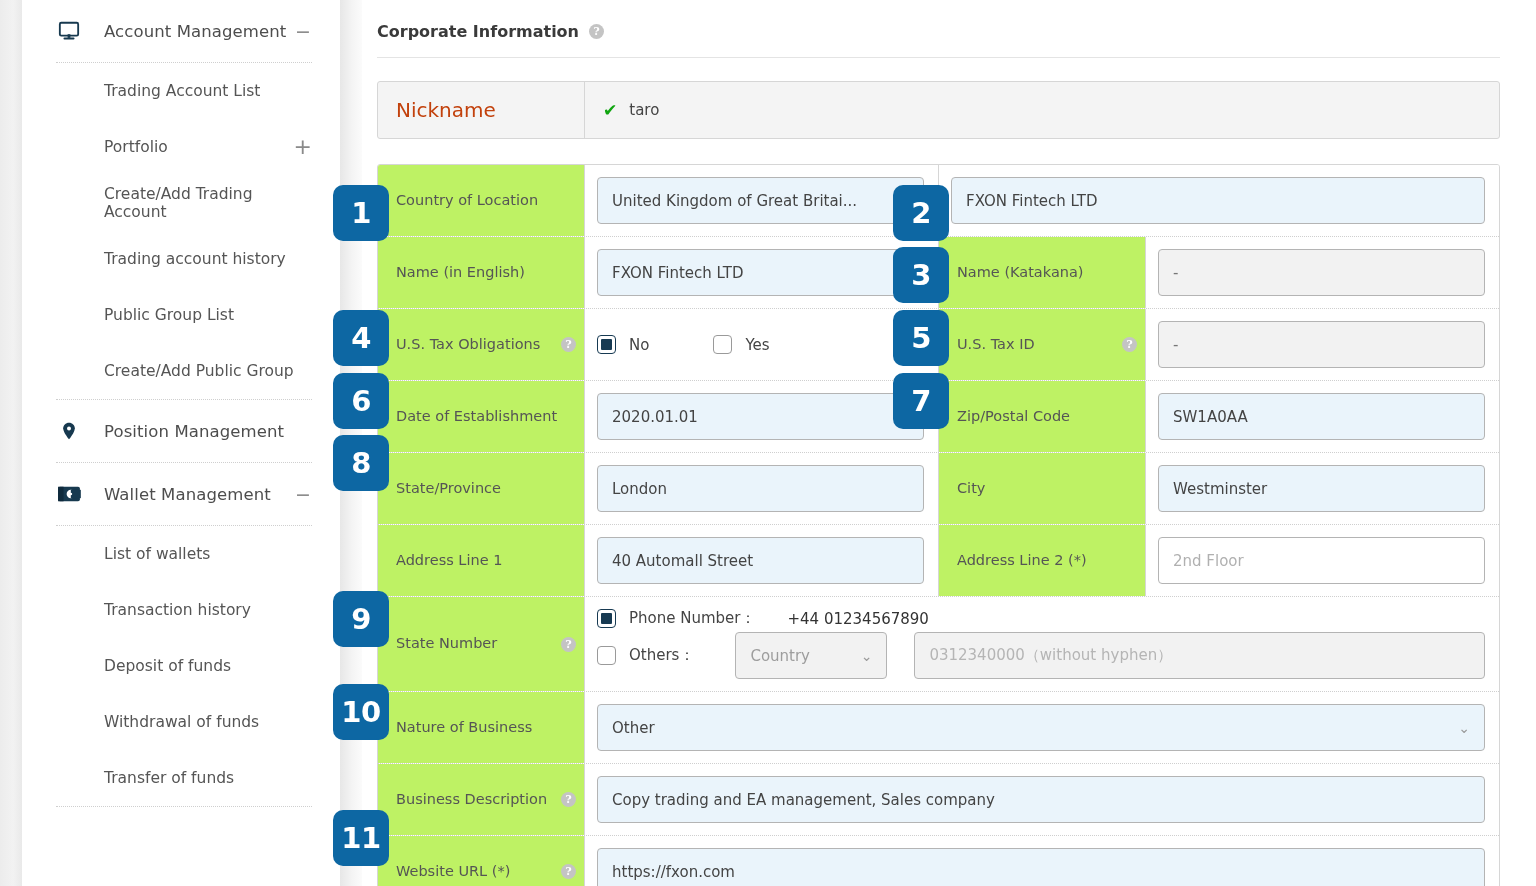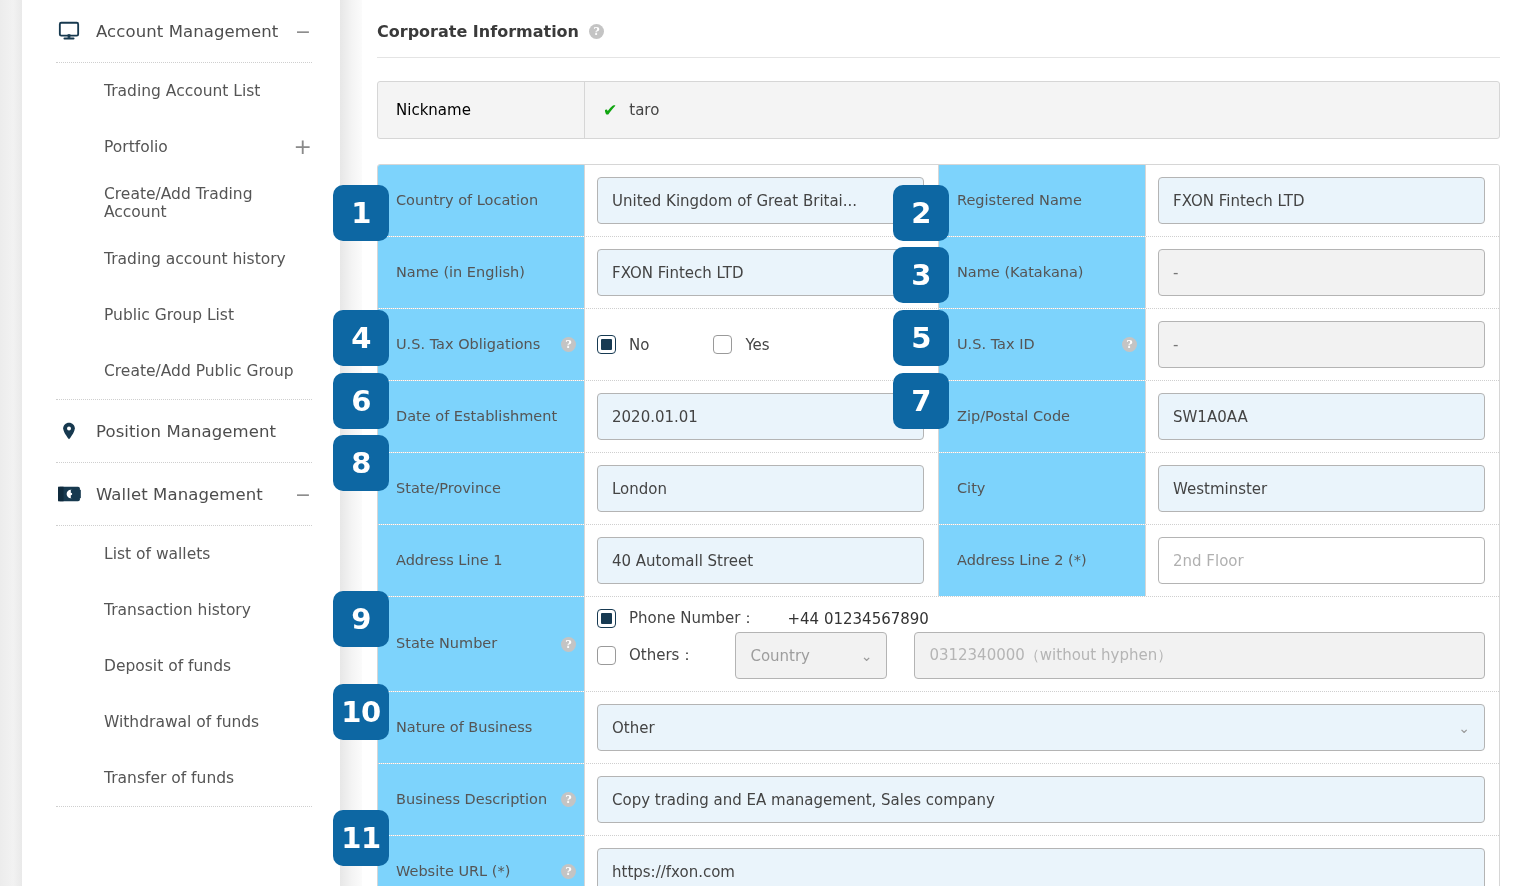--- a/index.html
+++ b/index.html
@@ -26,21 +26,21 @@
   .nav-head {
     display:flex; align-items:center;
     height:62px; padding:0 28px 0 34px;
     cursor:pointer;
   }
   .nav-head .ico {
     width:26px; height:26px; display:flex; align-items:center; justify-content:center;
     color:#17394f; flex:0 0 26px;
   }
   .nav-head .label {
-    margin-left:14px; font-size:16.5px; color:#4d4d4d; flex:1 1 auto;
+    margin-left:22px; font-size:16.5px; color:#4d4d4d; flex:1 1 auto;
     letter-spacing:.1px;
   }
   .nav-head .toggle {
     font-size:19px; color:#888; line-height:1; width:18px; text-align:center;
   }
   .divider {
     height:0; border-top:1px dotted #cfcfcf;
     margin:0 28px 0 34px;
   }
   .nav-item {
@@ -77,38 +77,38 @@
   }
   .title-rule { border-top:1px solid #e4e4e4; margin: 0 0 23px 0; }
 
   
   .nick-table {
     display:flex; border:1px solid #d6d6d6; border-radius:3px;
     height:58px; background:#f4f4f4; overflow:hidden; margin-bottom:25px;
   }
   .nick-label {
     width:207px; flex:0 0 207px; display:flex; align-items:center;
-    padding-left:18px; font-size:15px; color:#000000;
+    padding-left:18px; font-size:20px; color:#c2410c;
     border-right:1px solid #d6d6d6;
   }
   .nick-value {
     flex:1 1 auto; display:flex; align-items:center; gap:12px;
     padding-left:18px; font-size:15px; color:#444;
   }
   .check { color:#10a510; font-size:17px; font-weight:bold; line-height:1; }
 
   
   .form-table {
     border:1px solid #d6d6d6; border-radius:3px; overflow:hidden;
   }
   .frow { display:flex; border-bottom:1px dotted #cfcfcf; }
   .frow:last-child { border-bottom:none; }
   .cell-label {
     width:207px; flex:0 0 207px;
-    background:#7dd3fc;
+    background:#bef264;
     border-right:1px solid #d6d6d6;
     display:flex; align-items:center; gap:8px;
     padding:10px 8px 10px 18px;
     font-size:14.5px; color:#555; line-height:1.6;
   }
   .cell-label .txt { flex:1 1 auto; }
   .cell-field {
     flex:1 1 auto; display:flex; align-items:center;
     padding:12px 14px 12px 12px; min-height:62px;
     background:#fff;
@@ -281,23 +281,20 @@
       <div class="frow">
         <div class="col-left">
           <div class="cell-label">
             <span class="txt">Country of Location</span>
           </div>
           <div class="cell-field">
             <div class="inp">United Kingdom of Great Britai...</div>
           </div>
         </div>
         <div class="col-right">
-          <div class="cell-label">
-            <span class="txt">Registered Name</span>
-          </div>
           <div class="cell-field">
             <div class="inp">FXON Fintech LTD</div>
           </div>
         </div>
       </div>
 
       <div class="frow">
         <div class="col-left">
           <div class="cell-label">
             <span class="txt">Name (in English)</span>

